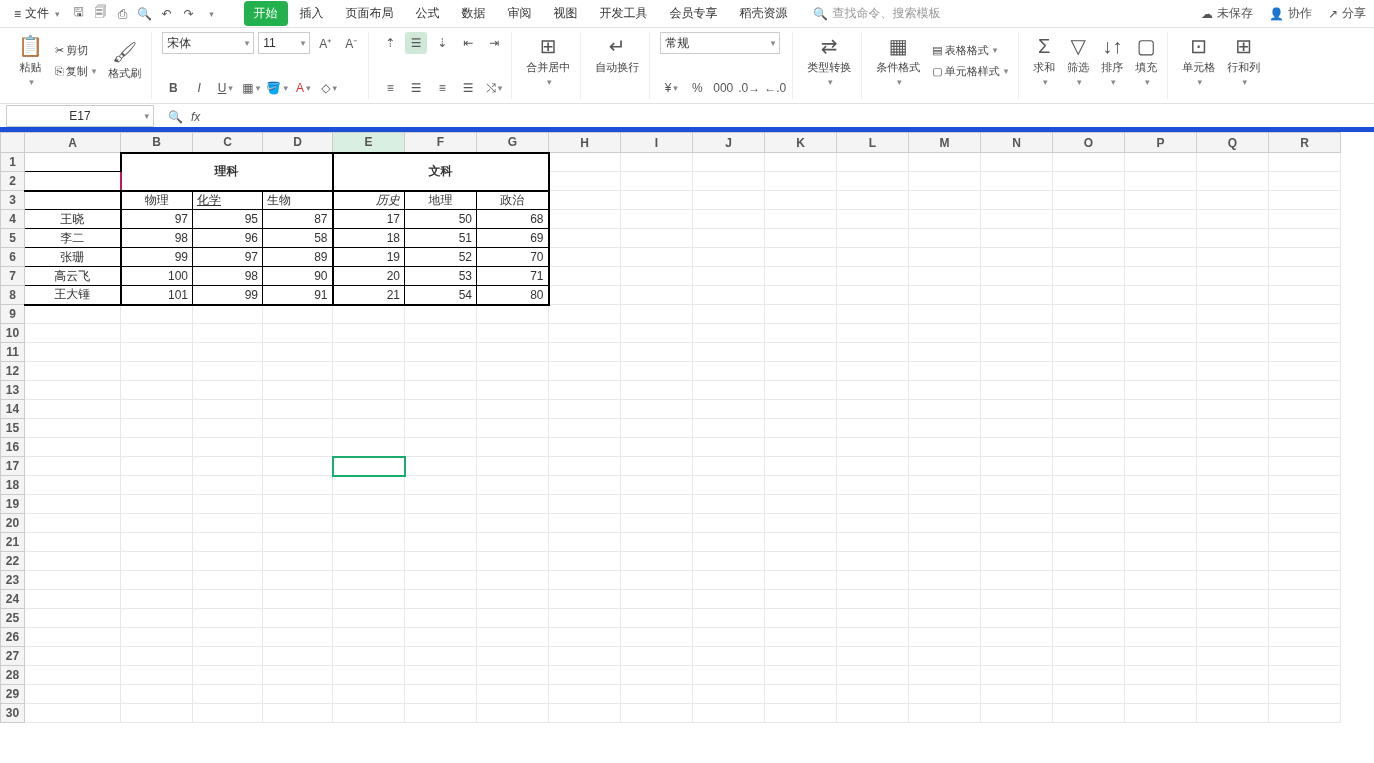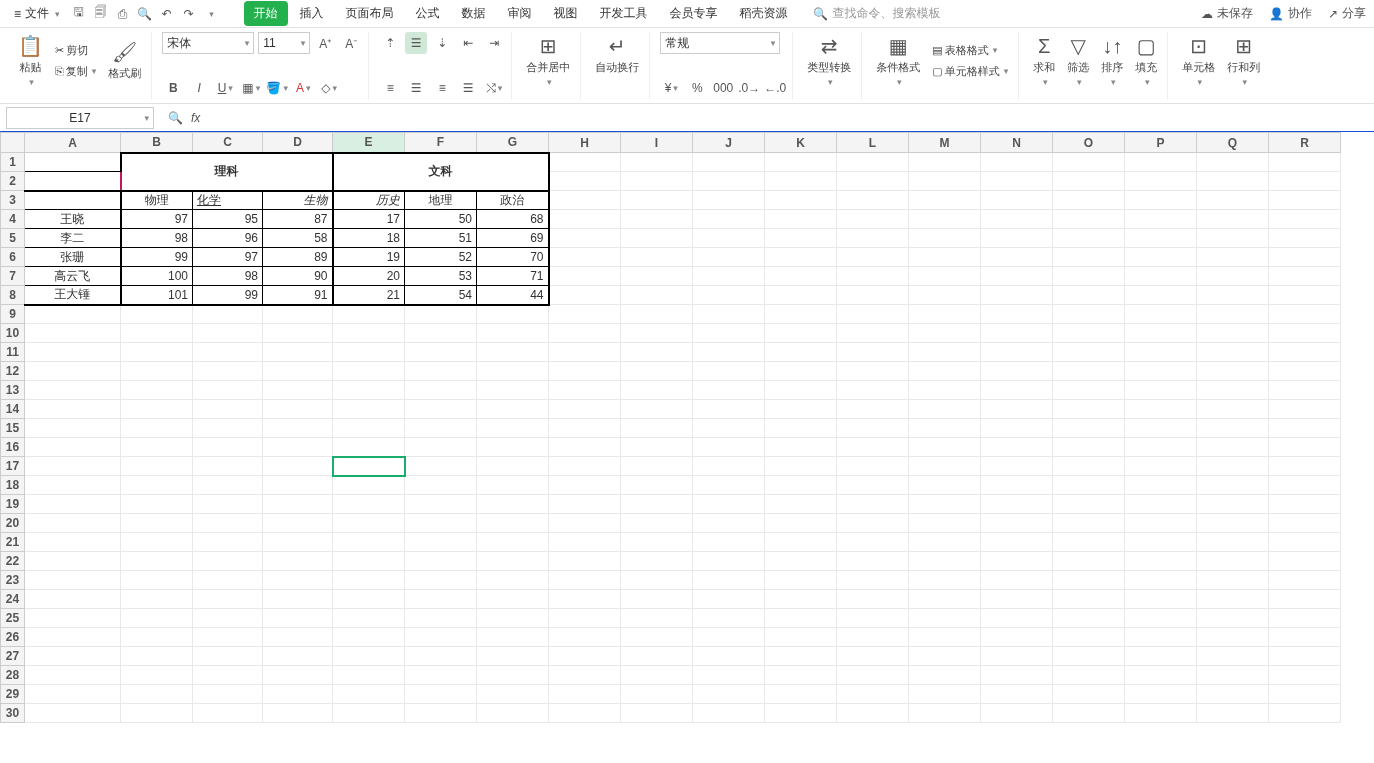--- a/index.html
+++ b/index.html
@@ -17,21 +17,21 @@
 .group { display:flex; flex-direction:column; justify-content:space-between; padding:0 6px; border-right:1px solid #eee; }
 .group:last-child { border-right:none; }
 .grow { display:flex; gap:4px; align-items:center; }
 .bigbtn { display:flex; flex-direction:column; align-items:center; justify-content:center; gap:2px; padding:2px 4px; cursor:pointer; font-size:11px; color:#444; }
 .bigbtn .ic { font-size:20px; color:#555; }
 .smbtn { display:flex; align-items:center; gap:2px; padding:2px 4px; cursor:pointer; font-size:11px; color:#444; }
 .tool { width:22px; height:22px; display:flex; align-items:center; justify-content:center; cursor:pointer; color:#555; border-radius:3px; }
 .tool.active { background:#d0e8d8; }
 .sel { border:1px solid #ccc; height:22px; padding:0 4px; display:flex; align-items:center; justify-content:space-between; cursor:pointer; background:#fff; }
 .dd { font-size:9px; color:#888; margin-left:2px; }
-.namebox-row { display:flex; align-items:center; height:28px; border-bottom:1px solid #1d4ed8; }
+.namebox-row { display:flex; align-items:flex-end; height:28px; border-bottom:5px solid #1d4ed8; }
 .namebox { width:148px; height:22px; border:1px solid #ccc; margin:0 6px; display:flex; align-items:center; justify-content:center; position:relative; }
 .namebox .ddarr { position:absolute; right:4px; font-size:9px; color:#888; }
 .fx-area { display:flex; align-items:center; gap:8px; padding:0 8px; flex:1; }
 .fx-area .fxic { cursor:pointer; color:#555; }
 .fx-input { flex:1; height:20px; border:none; outline:none; }
 .grid-wrap { position:relative; overflow:auto; height:calc(763px - 28px - 76px - 28px); }
 table.grid { border-collapse:collapse; table-layout:fixed; }
 .colhdr, .rowhdr, .corner { background:#f4f4f4; border:1px solid #ccc; text-align:center; font-size:12px; color:#555; position:sticky; }
 .colhdr { height:20px; top:0; z-index:2; }
 .rowhdr { width:24px; left:0; z-index:1; }
@@ -360,21 +360,21 @@
           <td class="cell"></td>
           <td class="cell"></td>
           <td class="cell"></td>
           <td class="cell"></td>
         </tr>
         <tr>
           <th class="rowhdr">3</th>
           <td class="cell bthick-r bthin-b"></td>
           <td class="cell bthin-r bthin-b" style="text-align: center;">物理</td>
           <td class="cell bthin-r bthin-b" style="text-align: left; text-decoration: underline;">化学</td>
-          <td class="cell bthick-r bthin-b" style="text-align: right; font-style: italic;">生物</td>
+          <td class="cell bthick-r bthin-b" style="text-align: left;">生物</td>
           <td class="cell bthin-r bthin-b" style="text-align: right; font-style: italic;">历史</td>
           <td class="cell bthin-r bthin-b" style="text-align: center;">地理</td>
           <td class="cell bthick-r bthin-b" style="text-align: center;">政治</td>
           <td class="cell"></td>
           <td class="cell"></td>
           <td class="cell"></td>
           <td class="cell"></td>
           <td class="cell"></td>
           <td class="cell"></td>
           <td class="cell"></td>
@@ -468,21 +468,21 @@
           <td class="cell"></td>
         </tr>
         <tr>
           <th class="rowhdr">8</th>
           <td class="cell bthick-r bthick-b" style="text-align: center;">王大锤</td>
           <td class="cell num bthin-r bthick-b">101</td>
           <td class="cell num bthin-r bthick-b">99</td>
           <td class="cell num bthick-r bthick-b">91</td>
           <td class="cell num bthin-r bthick-b">21</td>
           <td class="cell num bthin-r bthick-b">54</td>
-          <td class="cell num bthick-r bthick-b">44</td>
+          <td class="cell num bthick-r bthick-b">80</td>
           <td class="cell"></td>
           <td class="cell"></td>
           <td class="cell"></td>
           <td class="cell"></td>
           <td class="cell"></td>
           <td class="cell"></td>
           <td class="cell"></td>
           <td class="cell"></td>
           <td class="cell"></td>
           <td class="cell"></td>

